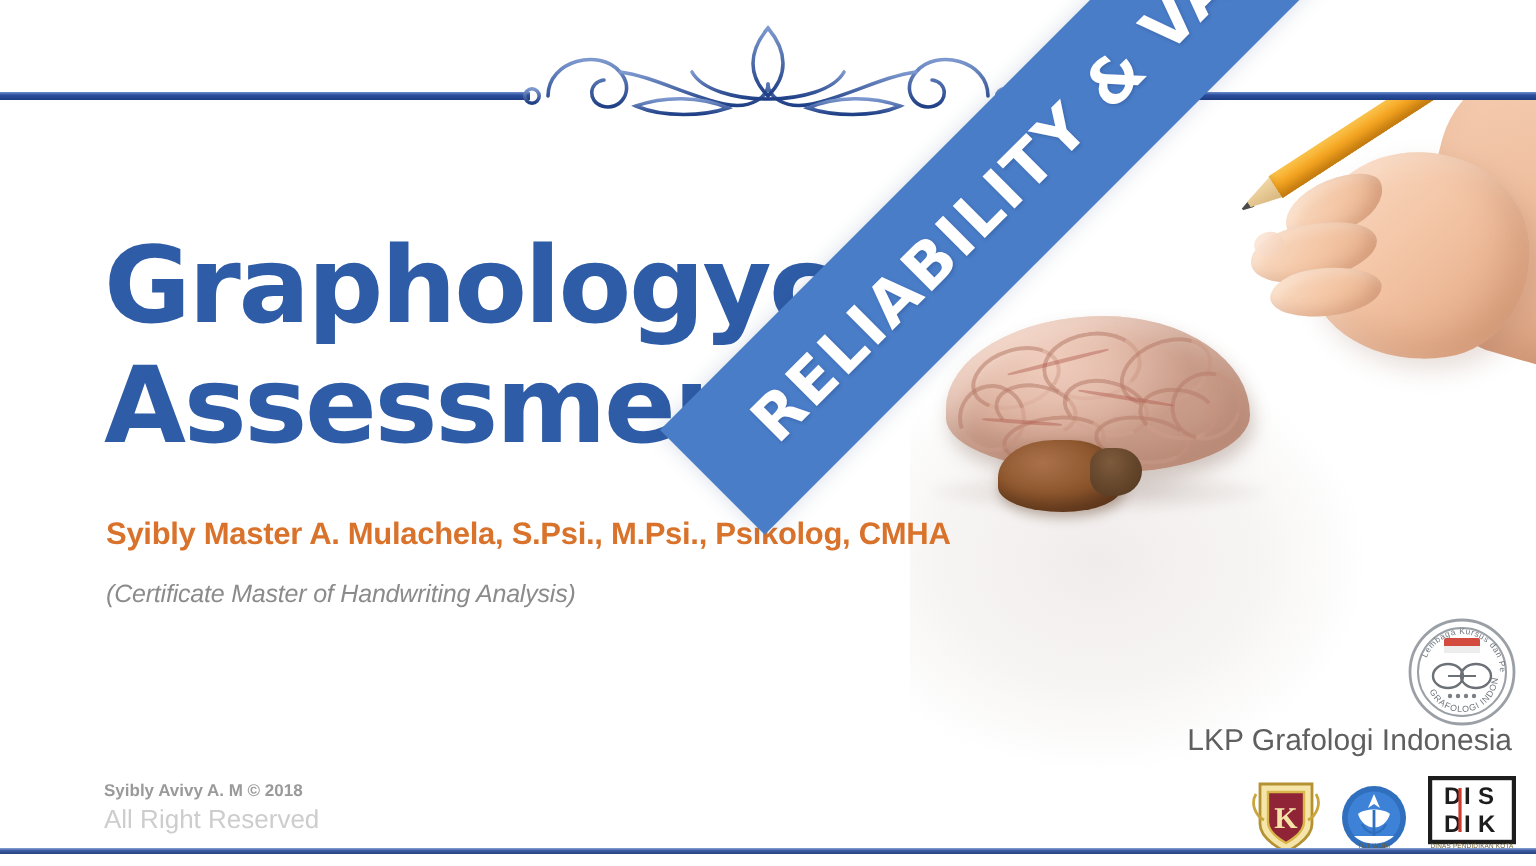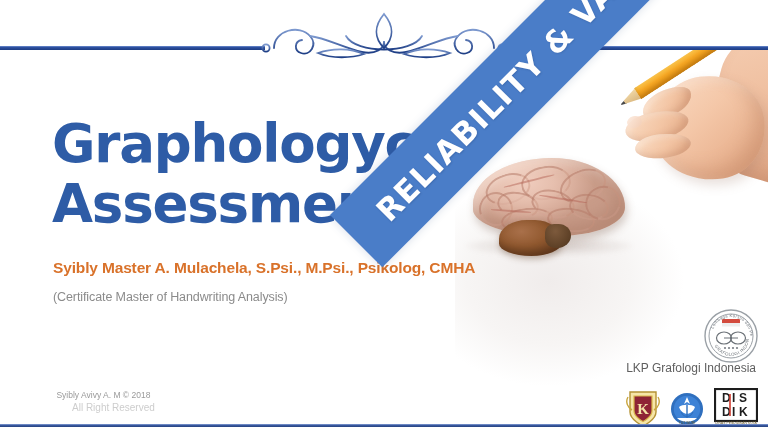--- a/index.html
+++ b/index.html
@@ -198,33 +198,34 @@
     font-size:15.5px;
     font-weight:bold;
     color:#D9722A;
     letter-spacing:-0.15px;
     white-space:nowrap;
   }
   .certificate{
     position:absolute;
     left:53px; top:290px;
     font-size:12.5px;
+    font-style:italic;
     color:#8b8b8b;
     letter-spacing:-0.1px;
     white-space:nowrap;
   }
 
   
   .copyright{
     position:absolute;
     left:52px; top:390px;
     line-height:1.35;
   }
-  .copyright .c1{ font-size:8.5px; font-weight:normal; color:#9a9a9a; white-space:nowrap;text-align:center;}
-  .copyright .c2{ font-size:10px; color:#cdcdcd; white-space:nowrap;margin-left:20px;}
+  .copyright .c1{ font-size:8.5px; font-weight:bold; color:#9a9a9a; white-space:nowrap;}
+  .copyright .c2{ font-size:13px; color:#cdcdcd; white-space:nowrap;}
 
   
   .banner{
     position:absolute;
     left:330px; top:215px;
     width:640px; height:74px;
     background:#4A7DC8;
     transform:rotate(-45deg);
     transform-origin:left top;
     box-shadow:0 0 10px rgba(40,70,130,.18);
@@ -250,21 +251,21 @@
     left:703px; top:308px;
     width:56px; height:56px;
   }
   .brand-lines{
     position:absolute;
     right:12px; top:360px;
     text-align:right;
     line-height:1.45;
   }
   .brand-lines div{
-    font-size:12px;
+    font-size:15px;
     color:#5f5f5f;
     white-space:nowrap;
   }
   .logo-row{
     position:absolute;
     right:10px; top:388px;
     display:flex;
     align-items:flex-end;
     gap:10px;
   }

